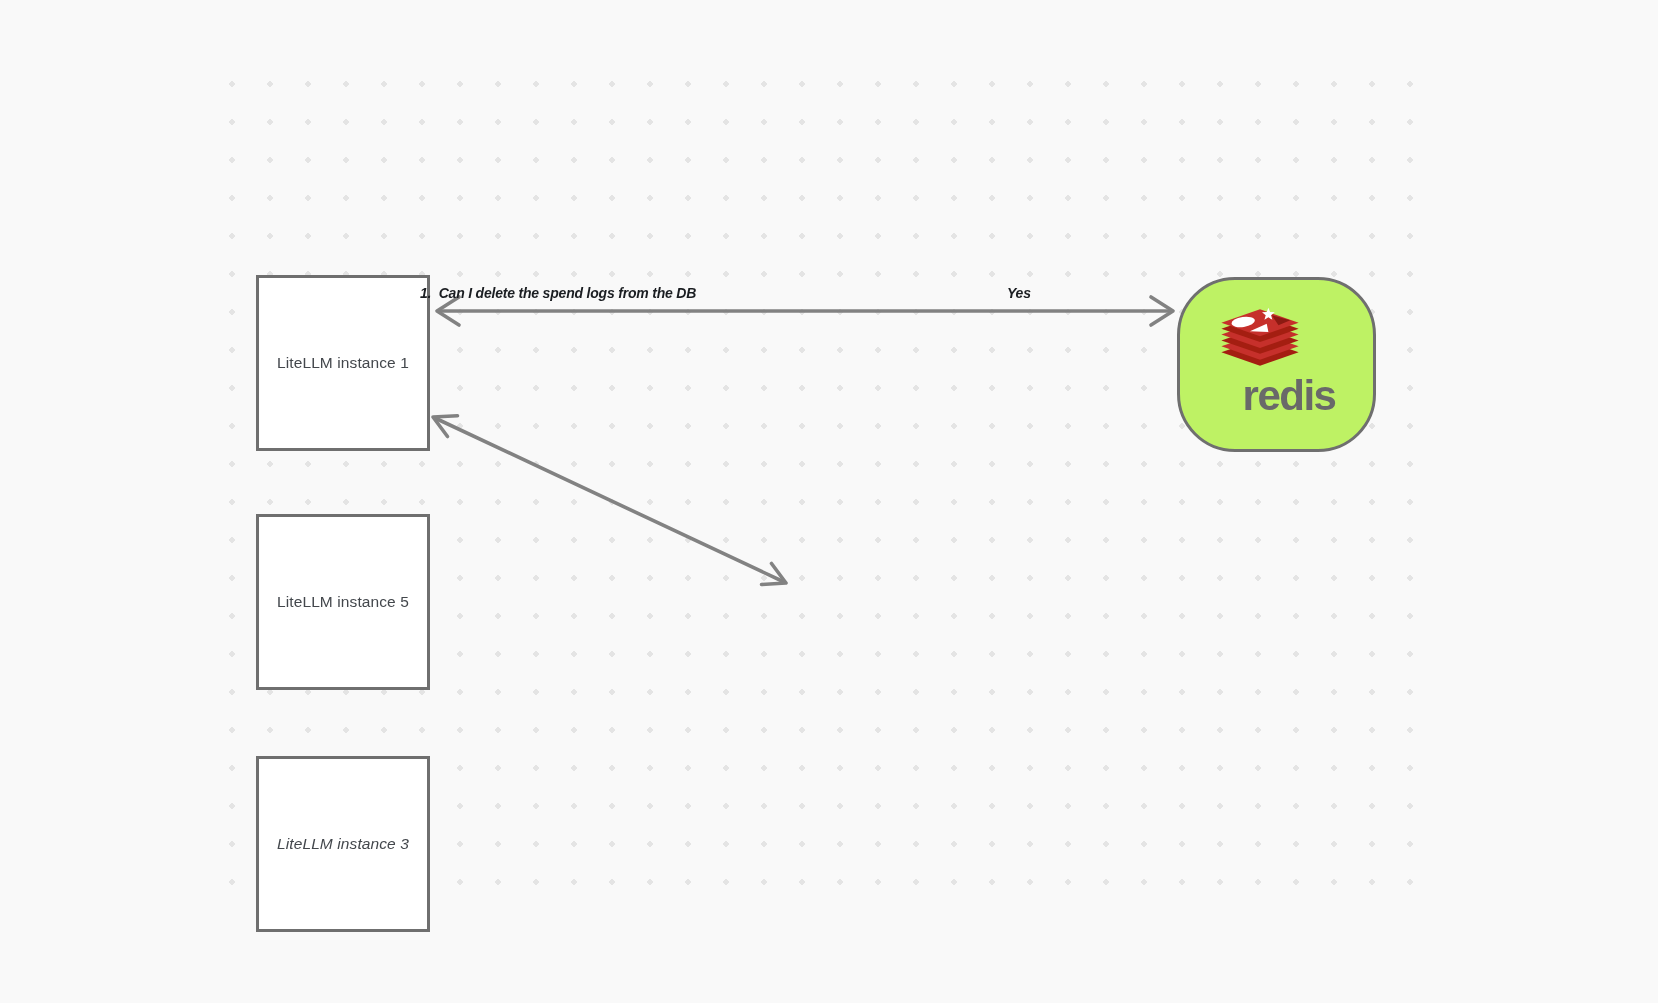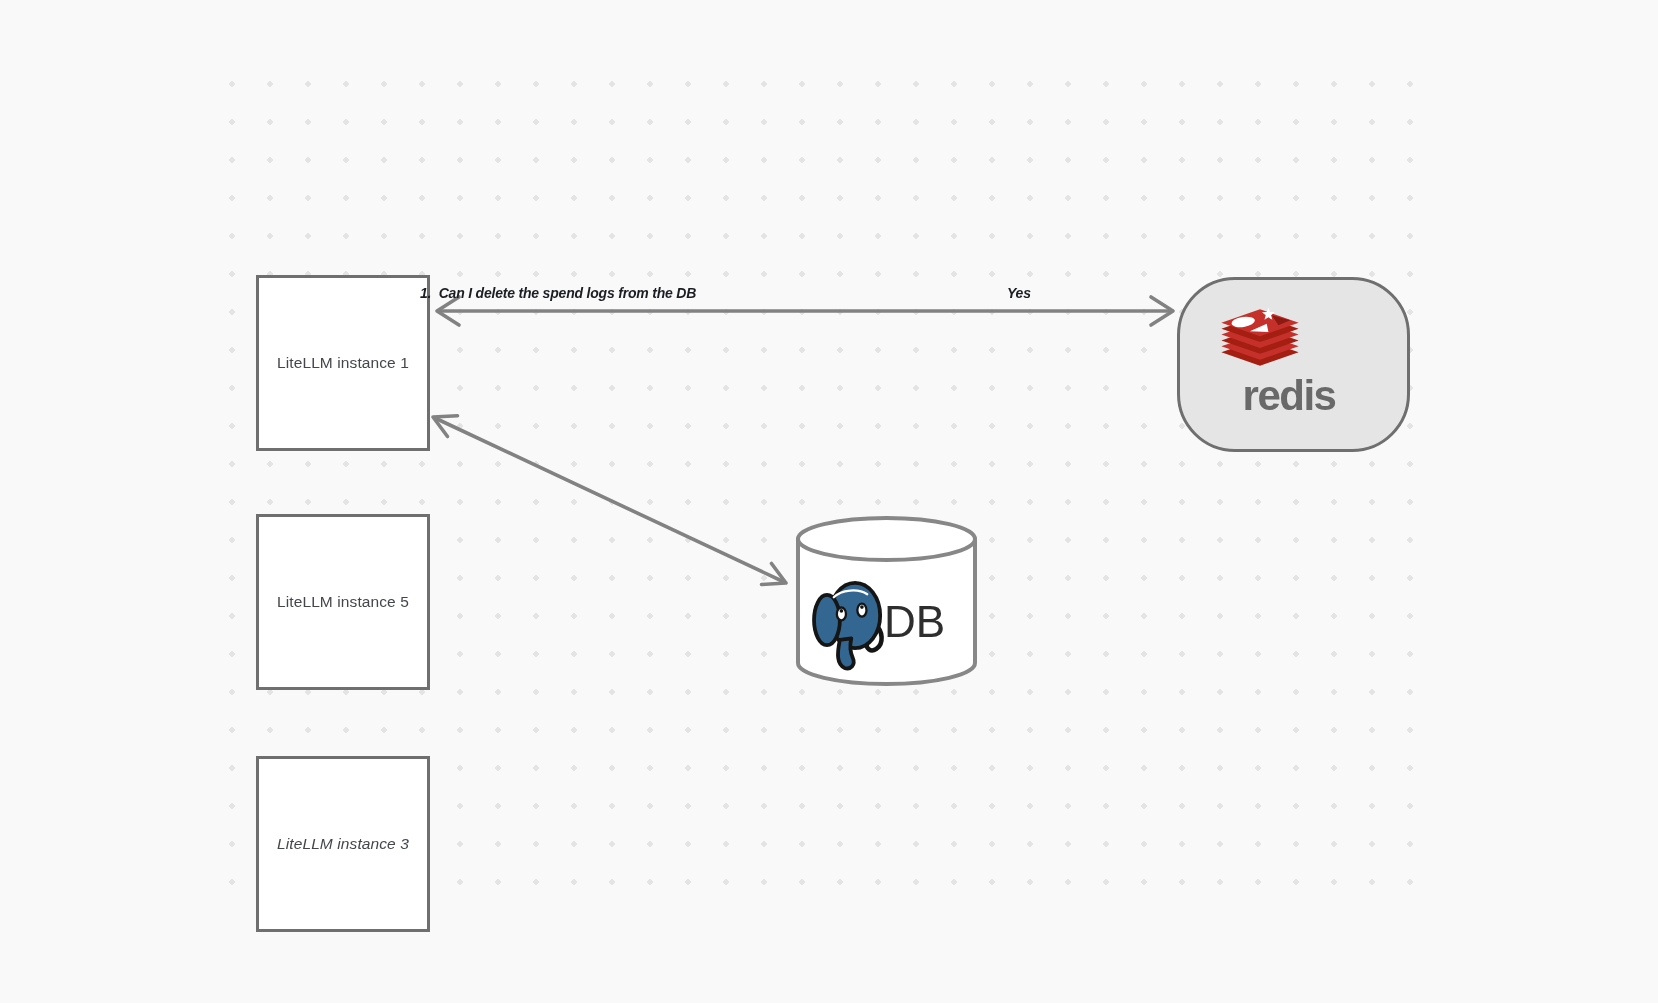--- a/index.html
+++ b/index.html
@@ -17,22 +17,22 @@
   }
   .shape-box {
     position:absolute; width:174px; height:176px; box-sizing:border-box;
     background:#ffffff; border:3.5px solid #6f6f6f; border-radius:0;
     display:flex; align-items:center; justify-content:center;
   }
   .shape-box span {
     font-size:15.5px; color:#43474c; letter-spacing:0.1px;
   }
   .redis-node {
-    position:absolute; left:1177px; top:277px; width:233px; height:175px;
-    box-sizing:border-box; background:#e5e5e5;
+    position:absolute; left:1177px; top:277px; width:199px; height:175px;
+    box-sizing:border-box; background:#bef264;
     border:3.5px solid #6f6f6f; border-radius:58px;
   }
   .redis-mark { position:absolute; left:38px; top:26px; width:84px; }
   .redis-word {
     position:absolute; left:0px; top:92px; width:218px; text-align:center;
     font-size:42px; font-weight:700; color:#696969; letter-spacing:-1.5px;
   }
   .overlay { position:absolute; left:0; top:0; pointer-events:none; }
   .arrow-line { stroke:#828282; stroke-width:3.6; fill:none; stroke-linecap:round; stroke-linejoin:round; }
   .arrow-label {
@@ -77,39 +77,20 @@
       <path d="M50,0  L96,16 L50,32 L4,16 Z" fill="#c6302b"></path>
 
       <ellipse cx="30" cy="15" rx="14" ry="6" fill="#ffffff" transform="rotate(-8 30 15)"></ellipse>
       <path d="M60,-2 L62,3.25 L67.6,3.5 L63.2,7.05 L64.7,12.5 L60,9.4 L55.3,12.5 L56.8,7.05 L52.4,3.5 L58,3.25 Z" fill="#ffffff"></path>
       <path d="M64,7 L86,13 L72,19 Z" fill="#8c1a12"></path>
       <path d="M38,26 L58,17 L60,27 Z" fill="#ffffff"></path>
     </svg>
     <div class="redis-word">redis</div>
   </div>
 
-  <div class="db-node">
-    <svg class="cylinder" width="187" height="178" viewBox="0 0 187 178">
-      <path d="M4,24 L4,148 A88.5,21 0 0 0 181,148 L181,24" fill="#ffffff" stroke="#878787" stroke-width="4"></path>
-      <ellipse cx="92.5" cy="24" rx="88.5" ry="21" fill="#ffffff" stroke="#878787" stroke-width="4"></ellipse>
-    </svg>
-    <svg class="elephant" viewBox="0 0 100 124">
-
-      <path d="M84,60 C95,68 96,85 86,92 C79,97 71,92 74,83" fill="none" stroke="#151515" stroke-width="6" stroke-linecap="round"></path>
-      <ellipse cx="58" cy="48" rx="33" ry="43" fill="#336791" stroke="#151515" stroke-width="5"></ellipse>
-      <ellipse cx="21" cy="54" rx="17" ry="33" fill="#336791" stroke="#151515" stroke-width="5"></ellipse>
-      <path d="M38,80 C34,99 34,112 44,117 C52,120 59,113 55,104 C51,95 51,87 53,78 Z" fill="#336791" stroke="#151515" stroke-width="5" stroke-linejoin="round"></path>
-      <ellipse cx="40" cy="46" rx="6" ry="8.5" fill="#ffffff" stroke="#151515" stroke-width="3"></ellipse>
-      <ellipse cx="67" cy="41" rx="6" ry="8.5" fill="#ffffff" stroke="#151515" stroke-width="3"></ellipse>
-      <circle cx="40" cy="42" r="2.4" fill="#151515"></circle>
-      <circle cx="67" cy="37" r="2.4" fill="#151515"></circle>
-      <path d="M30,24 C40,14 62,12 74,20" fill="none" stroke="#ffffff" stroke-width="3" stroke-linecap="round"></path>
-    </svg>
-    <span class="db-label">DB</span>
-  </div>
 
   <svg class="overlay" width="1658" height="1003" viewBox="0 0 1658 1003">
     <g>
       <line class="arrow-line" x1="440" y1="311" x2="1170" y2="311"></line>
       <polyline class="arrow-line" points="459,297 437,311 459,325"></polyline>
       <polyline class="arrow-line" points="1151,297 1173,311 1151,325"></polyline>
     </g>
     <g>
       <line class="arrow-line" x1="436" y1="418.5" x2="783" y2="581.5"></line>
       <polyline class="arrow-line" points="457.5,415.8 433,417 447.5,436.5"></polyline>

